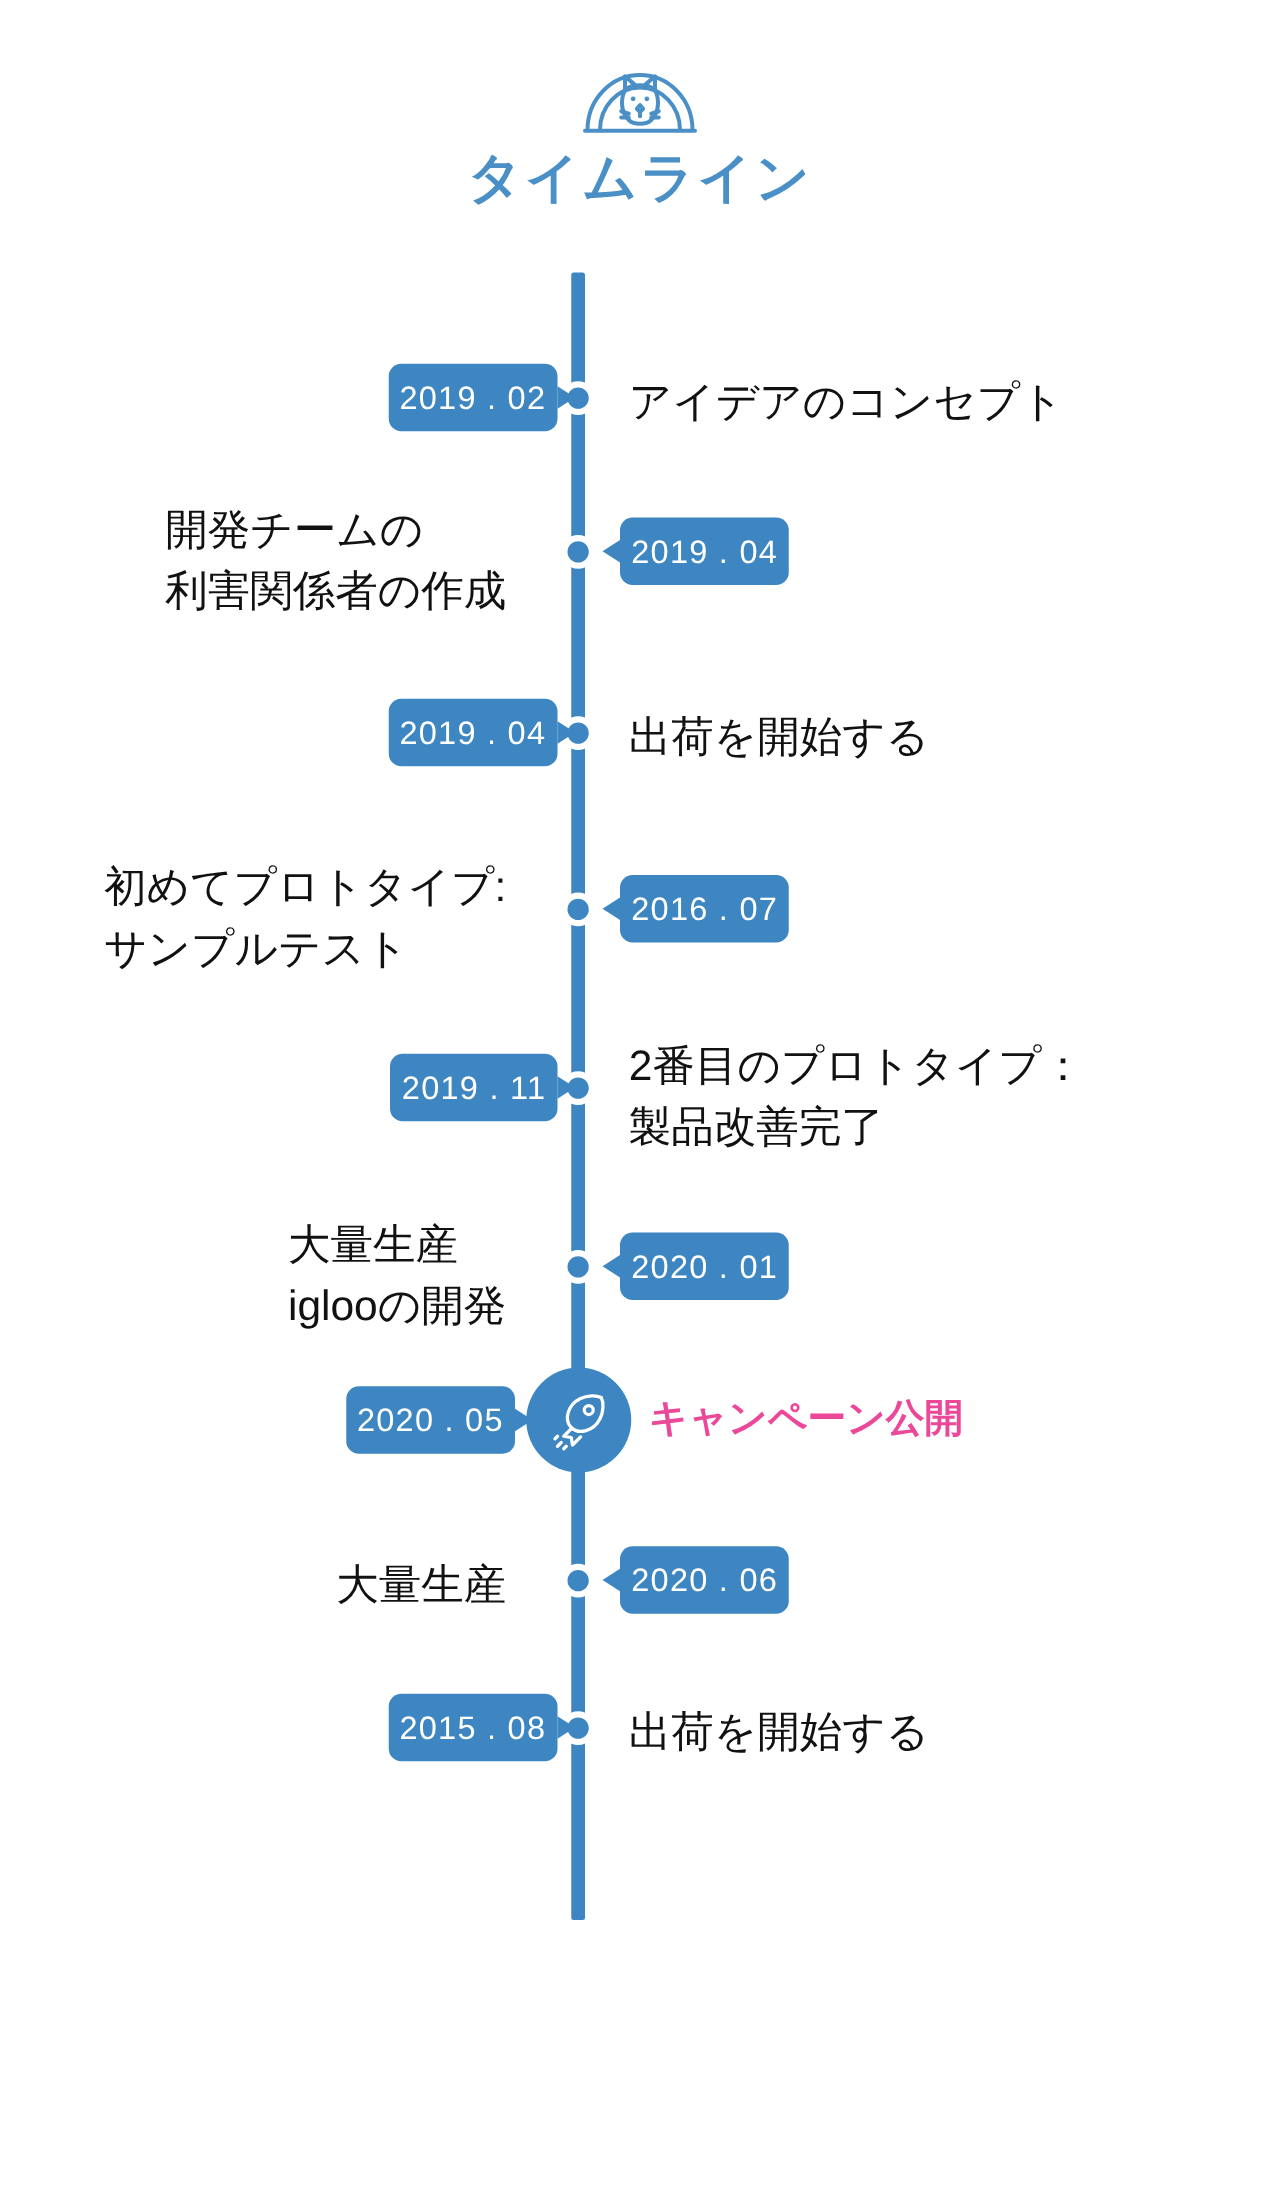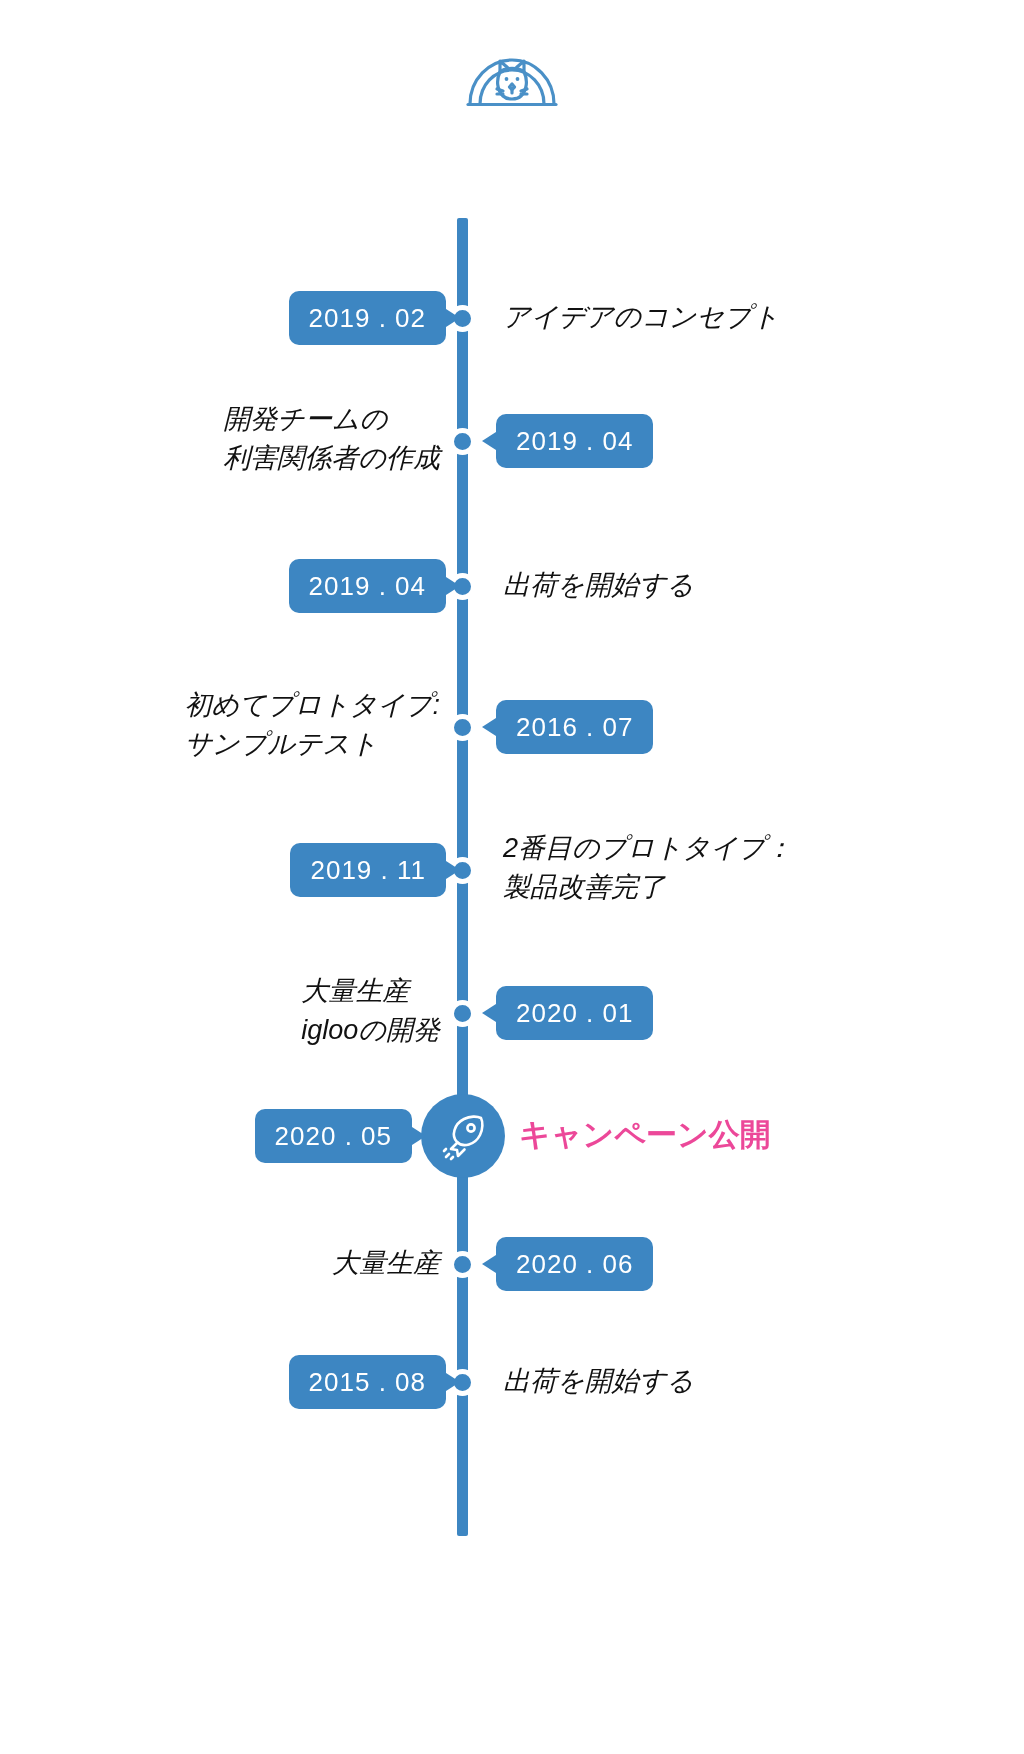--- a/index.html
+++ b/index.html
@@ -67,21 +67,21 @@
     border-radius: 50%;
     background: #3d86c2;
     border: 5px solid #ffffff;
   }
 
   
   .pill {
     position: absolute;
     top: -27px;
     height: 54px;
-    padding: 0 20px;
+    padding: 0 9px;
     background: #3d86c2;
     border-radius: 10px;
     color: #ffffff;
     font-size: 26px;
     letter-spacing: 1px;
     display: flex;
     align-items: center;
     justify-content: center;
     white-space: nowrap;
   }
@@ -106,28 +106,27 @@
     left: 496px;
   }
   .pill.right::after {
     right: 100%;
     border-right: 14px solid #3d86c2;
   }
 
   
   .label {
     position: absolute;
-    font-size: 27px;
+    font-size: 34px;
     color: #111111;
     line-height: 1.45;
     white-space: pre-line;
-    font-style: italic;
   }
   .label.left {
-    right: 584px;
+    right: 619px;
     text-align: left;
   }
   .label.right {
     left: 503px;
     text-align: left;
   }
   .label.two-line { top: -41px; }
   .label.one-line { top: -20px; }
 
   
@@ -176,20 +175,21 @@
           <circle cx="55.5" cy="51" r="1.9" fill="#4a90c7" stroke="none"></circle>
           <path d="M50 56 L47.5 59 L50 61.5 L52.5 59 Z"></path>
           <path d="M50 61.5 L50 65"></path>
           <path d="M41 63 L35 61"></path>
           <path d="M41 66 L35 66"></path>
           <path d="M59 63 L65 61"></path>
           <path d="M59 66 L65 66"></path>
         </g>
       </svg>
     </div>
+    <div class="page-title">タイムライン</div>
   </div>
 
   <div class="spine"></div>
 
   <div class="row" style="top:318px;">
     <div class="node"></div>
     <div class="pill left">2019 . 02</div>
     <div class="label right one-line">アイデアのコンセプト</div>
   </div>
 

